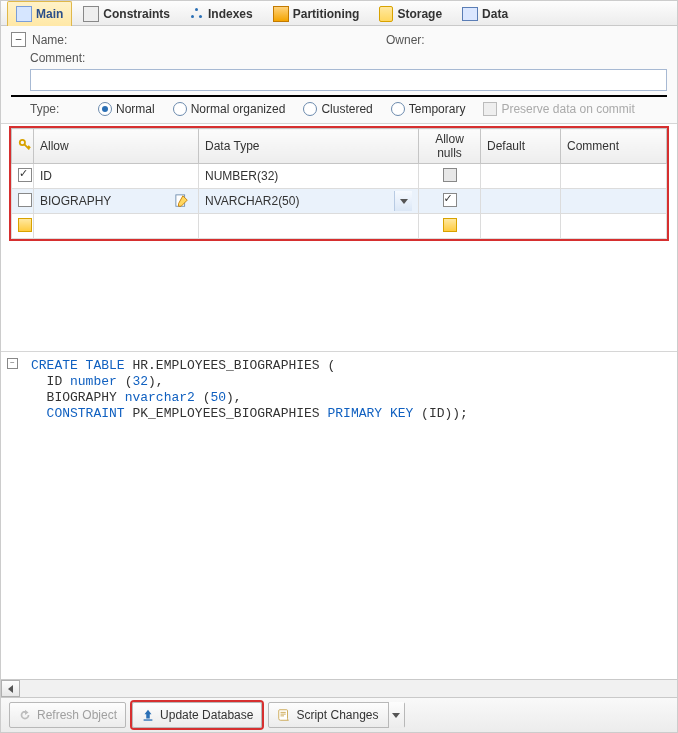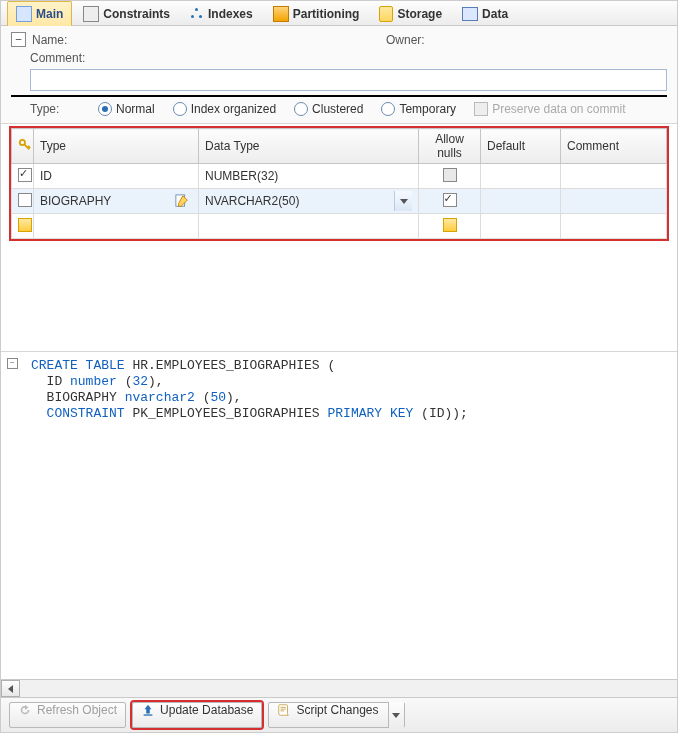--- a/index.html
+++ b/index.html
@@ -69,21 +69,21 @@
 .sql-pane{flex:1;overflow:auto;padding:6px 2px 2px 6px;font-family:Consolas,"Courier New",monospace;font-size:13px;line-height:16px;background:#fff;position:relative}
 .sql-pane .fold{position:absolute;left:6px;top:6px;width:9px;height:9px;border:1px solid #888;font-size:8px;line-height:8px;text-align:center;color:#666}
 .sql-line{white-space:pre;padding-left:24px}
 .kw{color:#1060c0}
 .num{color:#1060c0}
 .hscroll{height:17px;border-top:1px solid #c9c9c9;background:#f1f1f1;display:flex;align-items:center}
 .hscroll .arrow{width:17px;height:15px;border:1px solid #b0b0b0;background:linear-gradient(#fdfdfd,#e7e7e7);display:flex;align-items:center;justify-content:center;margin:0}
 .tri-l{width:0;height:0;border-top:4px solid transparent;border-bottom:4px solid transparent;border-right:5px solid #555}
 
 .bottombar{height:34px;border-top:1px solid #c9c9c9;background:linear-gradient(#f9f9f9,#ececec);display:flex;align-items:center;padding:0 8px;gap:6px}
-.btn{display:flex;gap:5px;height:24px;padding:0 8px;border:1px solid #b8b8b8;background:linear-gradient(#fdfdfd,#ececec);cursor:pointer;border-radius:2px}
+.btn{display:flex;align-items:center;gap:5px;height:24px;padding:0 8px;border:1px solid #b8b8b8;background:linear-gradient(#fdfdfd,#ececec);cursor:pointer;border-radius:2px}
 .btn.disabled{color:#a0a0a0;cursor:default}
 .btn.highlight{box-shadow:0 0 0 2px #d62f2f}
 .btn .dd-attach{width:15px;margin:-1px -8px -1px 4px;align-self:stretch;border-left:1px solid #b8b8b8;display:flex;align-items:center;justify-content:center;background:linear-gradient(#fdfdfd,#ececec)}
 .icon-refresh{width:14px;height:14px}
 .icon-up{width:14px;height:14px}
 .icon-script{width:14px;height:14px}
 </style>
 </head>
 <body>
 
@@ -130,21 +130,21 @@
   </div>
 
   <div class="type-row">
     <span class="lbl" style="min-width:50px">Type:</span>
     <div class="radio sel">
         <span class="dot"></span>
         <span>Normal</span>
       </div>
     <div class="radio">
         <span class="dot"></span>
-        <span>Index organized</span>
+        <span>Normal organized</span>
       </div>
     <div class="radio">
         <span class="dot"></span>
         <span>Clustered</span>
       </div>
     <div class="radio">
         <span class="dot"></span>
         <span>Temporary</span>
       </div>
     <div class="chk">
@@ -167,21 +167,21 @@
   <thead>
     <tr>
       <th class="key-col">
         <span class="key-icon">
           <svg viewBox="0 0 16 16">
                 <circle cx="5" cy="5" r="3" fill="none" stroke="#d8a200" stroke-width="2"></circle>
                 <path d="M7 7 L13 13 M11 11 L13 9 M12 12 L14 10" stroke="#d8a200" stroke-width="2" fill="none"></path>
               </svg>
         </span>
       </th>
-      <th>Type</th>
+      <th>Allow</th>
       <th>Data Type</th>
       <th style="text-align:center">Allow nulls</th>
       <th>Default</th>
       <th>Comment</th>
     </tr>
   </thead>
   <tbody>
     <tr>
       <td class="key-col"><span class="chkbox checked"></span></td>
       <td>ID</td>

